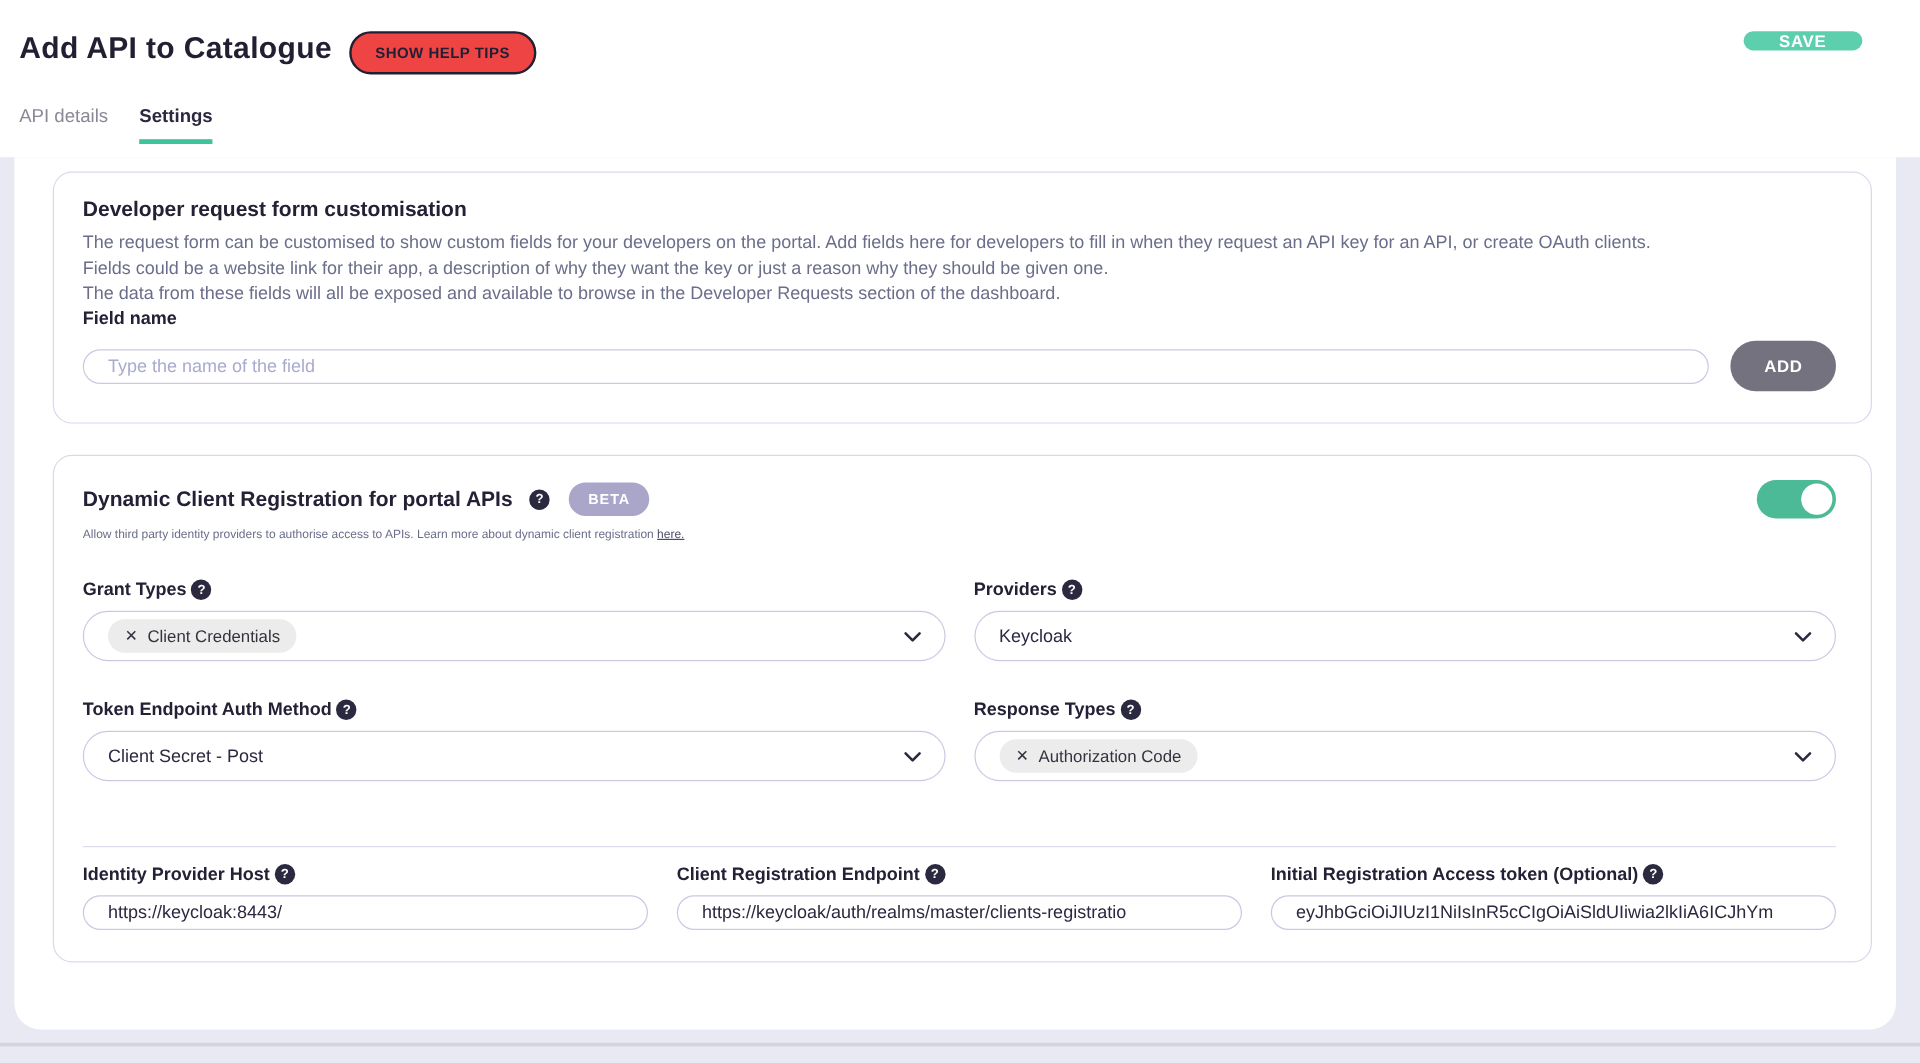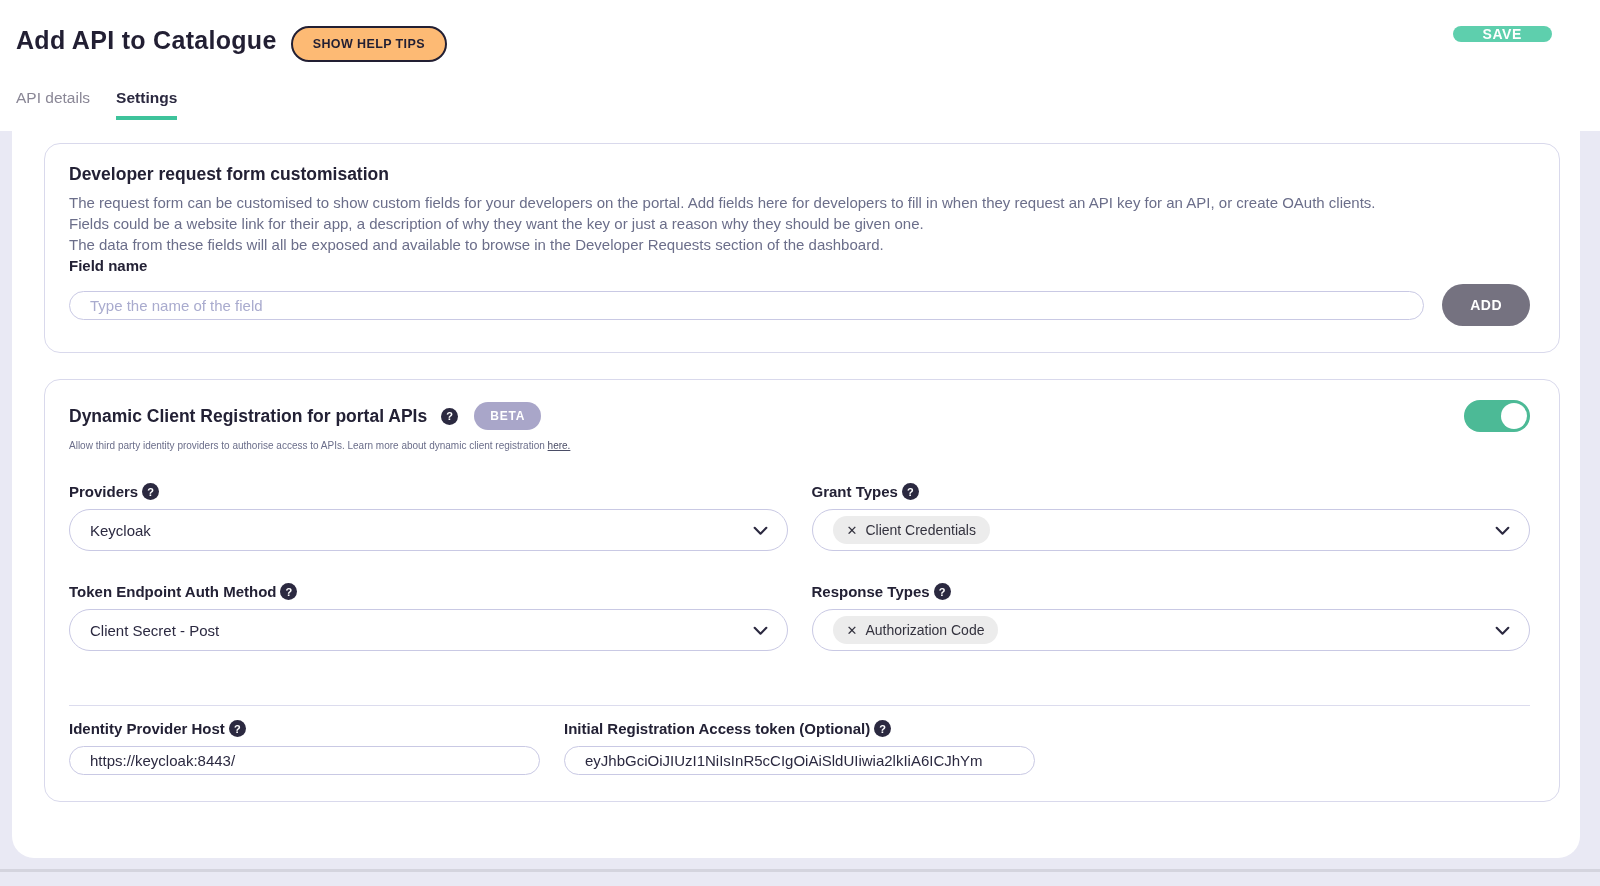--- a/index.html
+++ b/index.html
@@ -15,21 +15,21 @@
     padding:26px 24px 0 16px;
     height:131px;
   }
   .title-row { display:flex; align-items:flex-start; }
   .page-title {
     font-size:25px; font-weight:bold; letter-spacing:0.3px;
     color:#221f33;
   }
   .help-tips-btn {
     margin-left:14px;
-    border:2px solid #221f33; background:#fdba74; color:#221f33;
+    border:2px solid #221f33; background:#ef4444; color:#221f33;
     font-family:inherit; font-size:12.5px; font-weight:bold; letter-spacing:0.4px;
     border-radius:20px; padding:9px 20px; cursor:pointer;
   }
   .save-btn {
     margin-left:auto; margin-right:24px;
     background:#5ecfad; color:#ffffff; border:none;
     font-family:inherit; font-size:14px; font-weight:bold; letter-spacing:0.6px;
     border-radius:22px; padding:0 30px; cursor:pointer;
   }
   .tabs { display:flex; gap:26px; margin-top:27px; padding-left:0; }
@@ -154,45 +154,45 @@
         <span class="beta-badge">BETA</span>
         <div class="toggle">
           <div class="knob"></div>
         </div>
       </div>
       <div class="dcr-desc"><span>Allow third party identity providers to authorise access to APIs. Learn more about dynamic client registration </span><span class="link">here.</span></div>
 
       <div class="grid-2">
         <div>
           <div class="form-label">
-            <span>Providers</span>
-            <span class="help-icon"></span>
-          </div>
-          <div class="select">
-            <span class="value">Keycloak</span>
-            <svg class="chevron" viewBox="0 0 16 16">
-                <path d="M2.5 5.5 L8 11 L13.5 5.5" fill="none" stroke="#2b2940" stroke-width="2" stroke-linecap="round" stroke-linejoin="round"></path>
-              </svg>
-          </div>
-        </div>
-        <div>
-          <div class="form-label">
             <span>Grant Types</span>
             <span class="help-icon"></span>
           </div>
           <div class="select">
             <span class="chip">
                 <span class="x"></span>
                 <span>Client Credentials</span>
               </span>
             <svg class="chevron" viewBox="0 0 16 16">
                 <path d="M2.5 5.5 L8 11 L13.5 5.5" fill="none" stroke="#2b2940" stroke-width="2" stroke-linecap="round" stroke-linejoin="round"></path>
               </svg>
           </div>
         </div>
+        <div>
+          <div class="form-label">
+            <span>Providers</span>
+            <span class="help-icon"></span>
+          </div>
+          <div class="select">
+            <span class="value">Keycloak</span>
+            <svg class="chevron" viewBox="0 0 16 16">
+                <path d="M2.5 5.5 L8 11 L13.5 5.5" fill="none" stroke="#2b2940" stroke-width="2" stroke-linecap="round" stroke-linejoin="round"></path>
+              </svg>
+          </div>
+        </div>
       </div>
 
       <div class="grid-2">
         <div>
           <div class="form-label">
             <span>Token Endpoint Auth Method</span>
             <span class="help-icon"></span>
           </div>
           <div class="select">
             <span class="value">Client Secret - Post</span>
@@ -223,20 +223,27 @@
       <div class="grid-3">
         <div>
           <div class="form-label">
             <span>Identity Provider Host</span>
             <span class="help-icon"></span>
           </div>
           <input class="text-input" type="text" style="width: 100%;" value="https://keycloak:8443/">
         </div>
         <div>
           <div class="form-label">
+            <span>Client Registration Endpoint</span>
+            <span class="help-icon"></span>
+          </div>
+          <input class="text-input" type="text" style="width: 100%;" value="https://keycloak/auth/realms/master/clients-registratio">
+        </div>
+        <div>
+          <div class="form-label">
             <span>Initial Registration Access token (Optional)</span>
             <span class="help-icon"></span>
           </div>
           <input class="text-input" type="text" style="width: 100%;" value="eyJhbGciOiJIUzI1NiIsInR5cCIgOiAiSldUIiwia2lkIiA6ICJhYm">
         </div>
       </div>
     </div>
 
   </div>
   <div class="bottom-line"></div>

